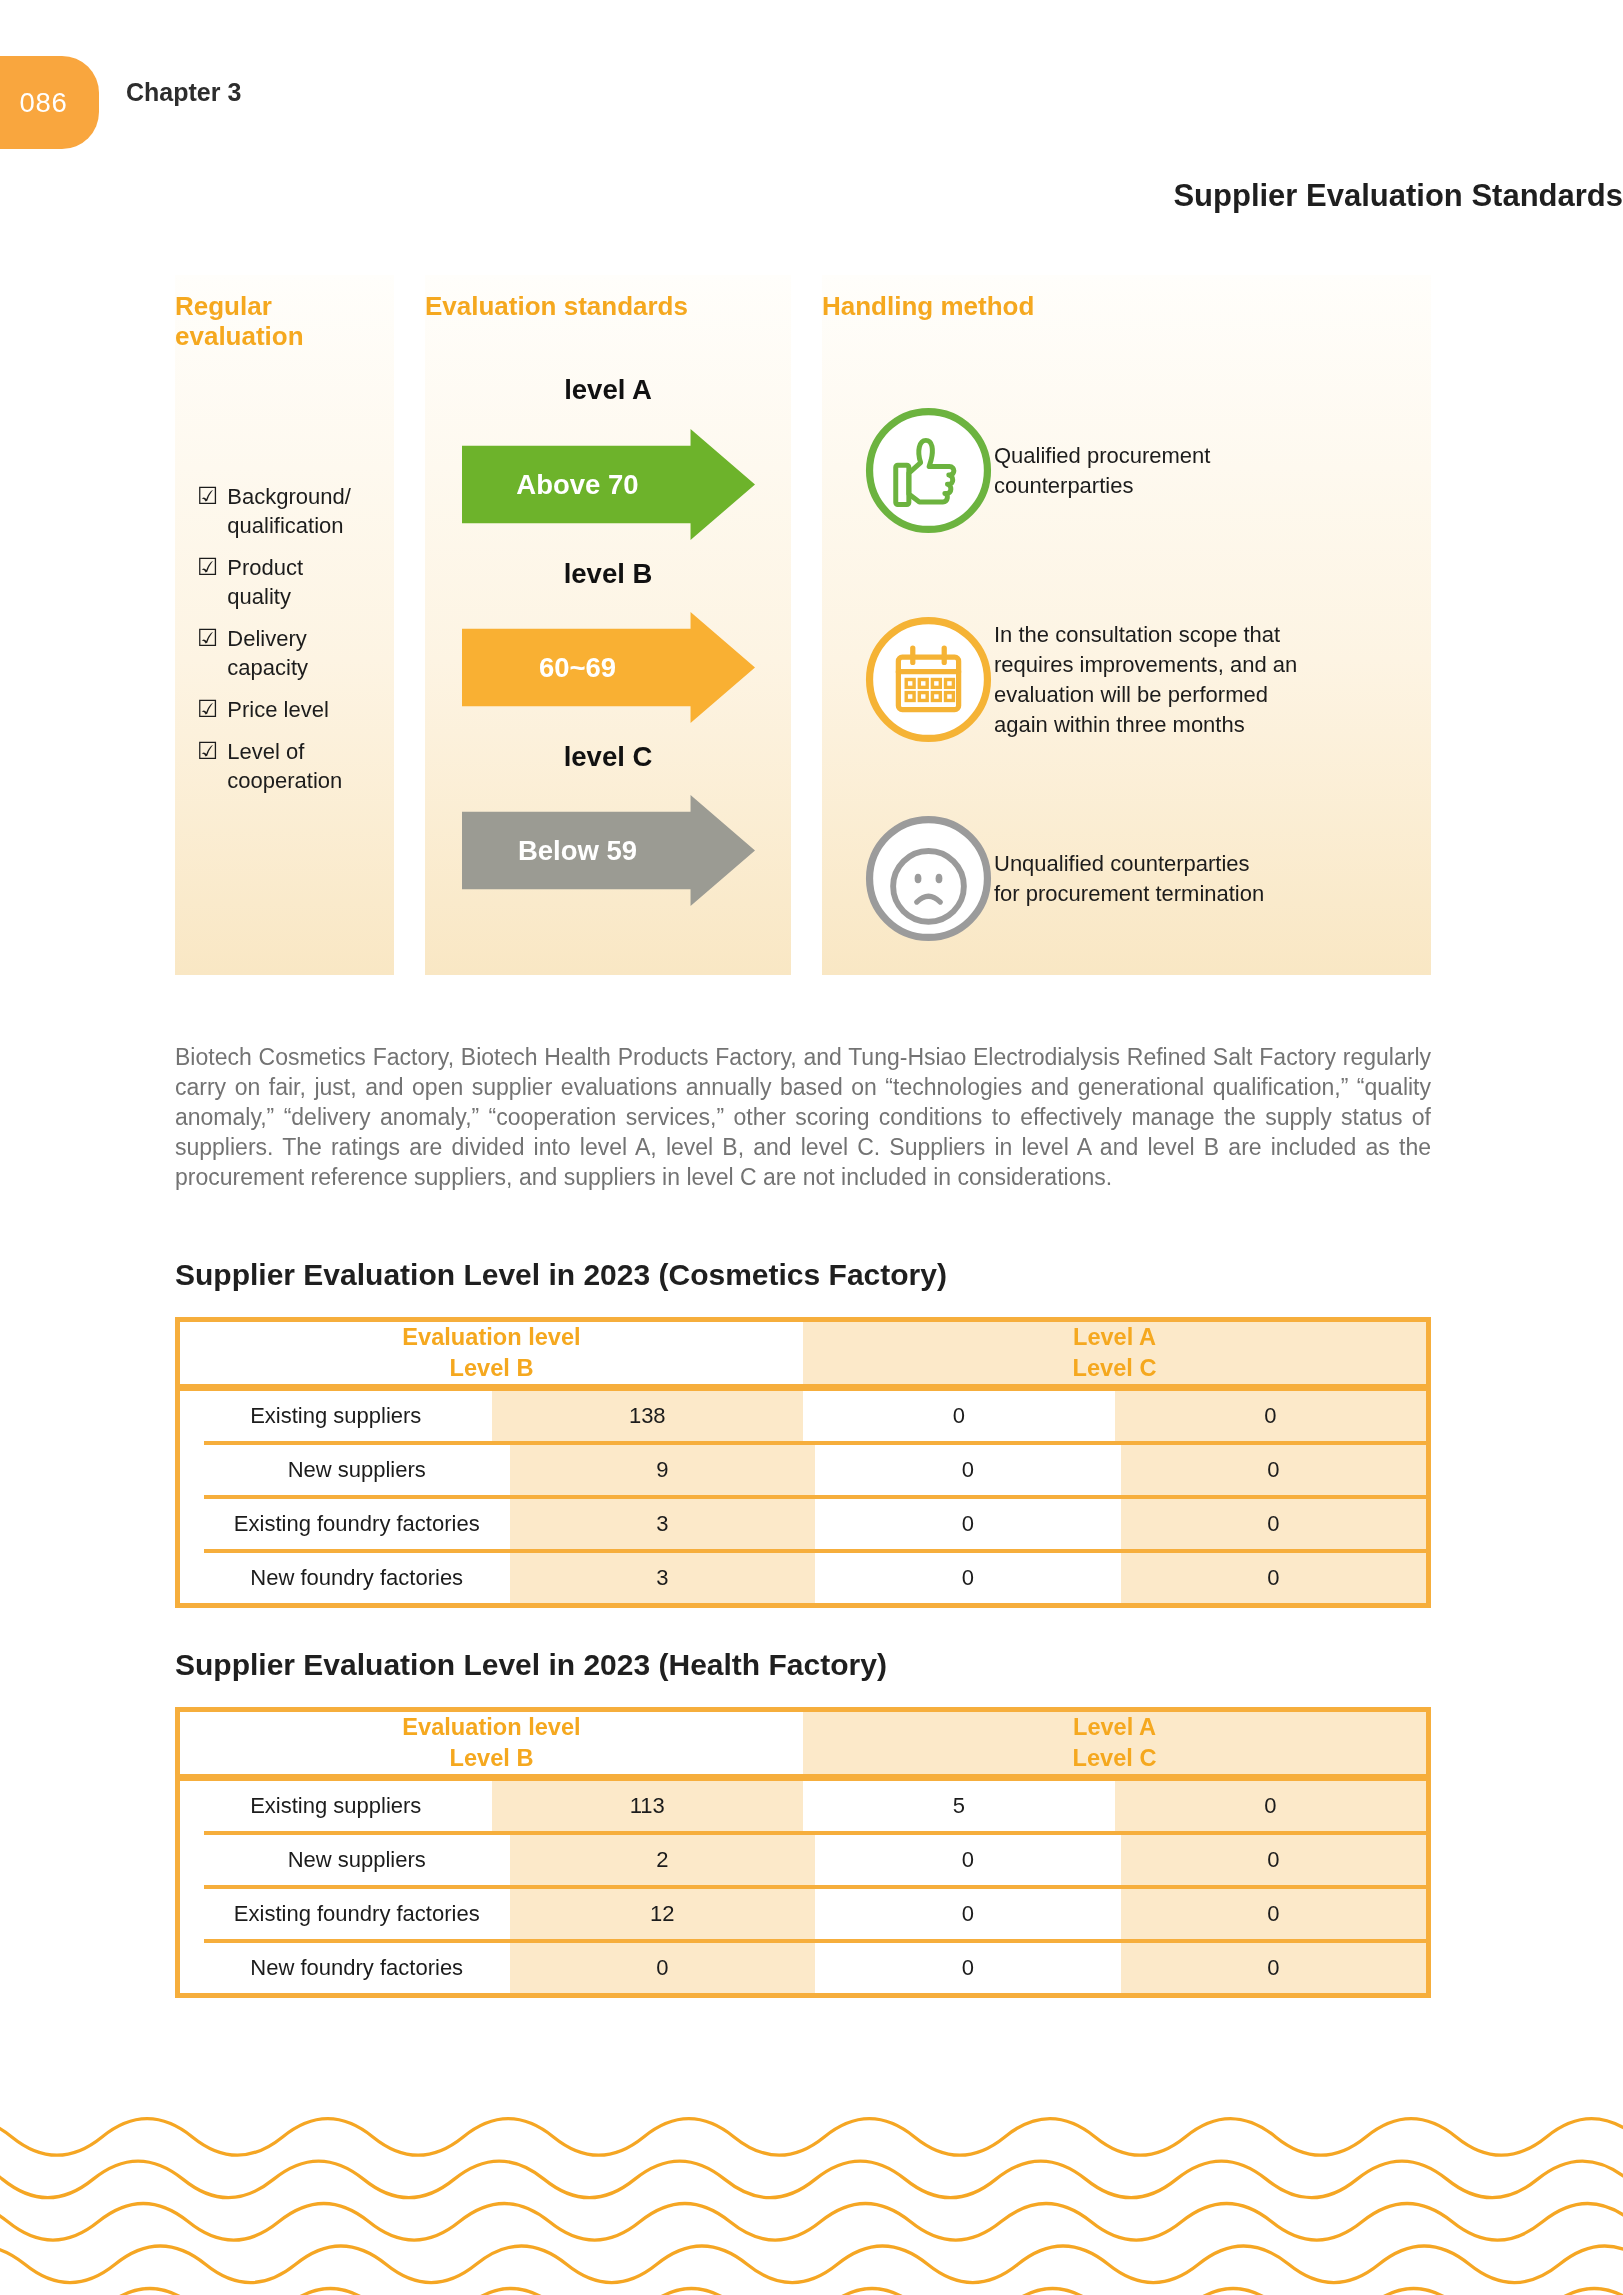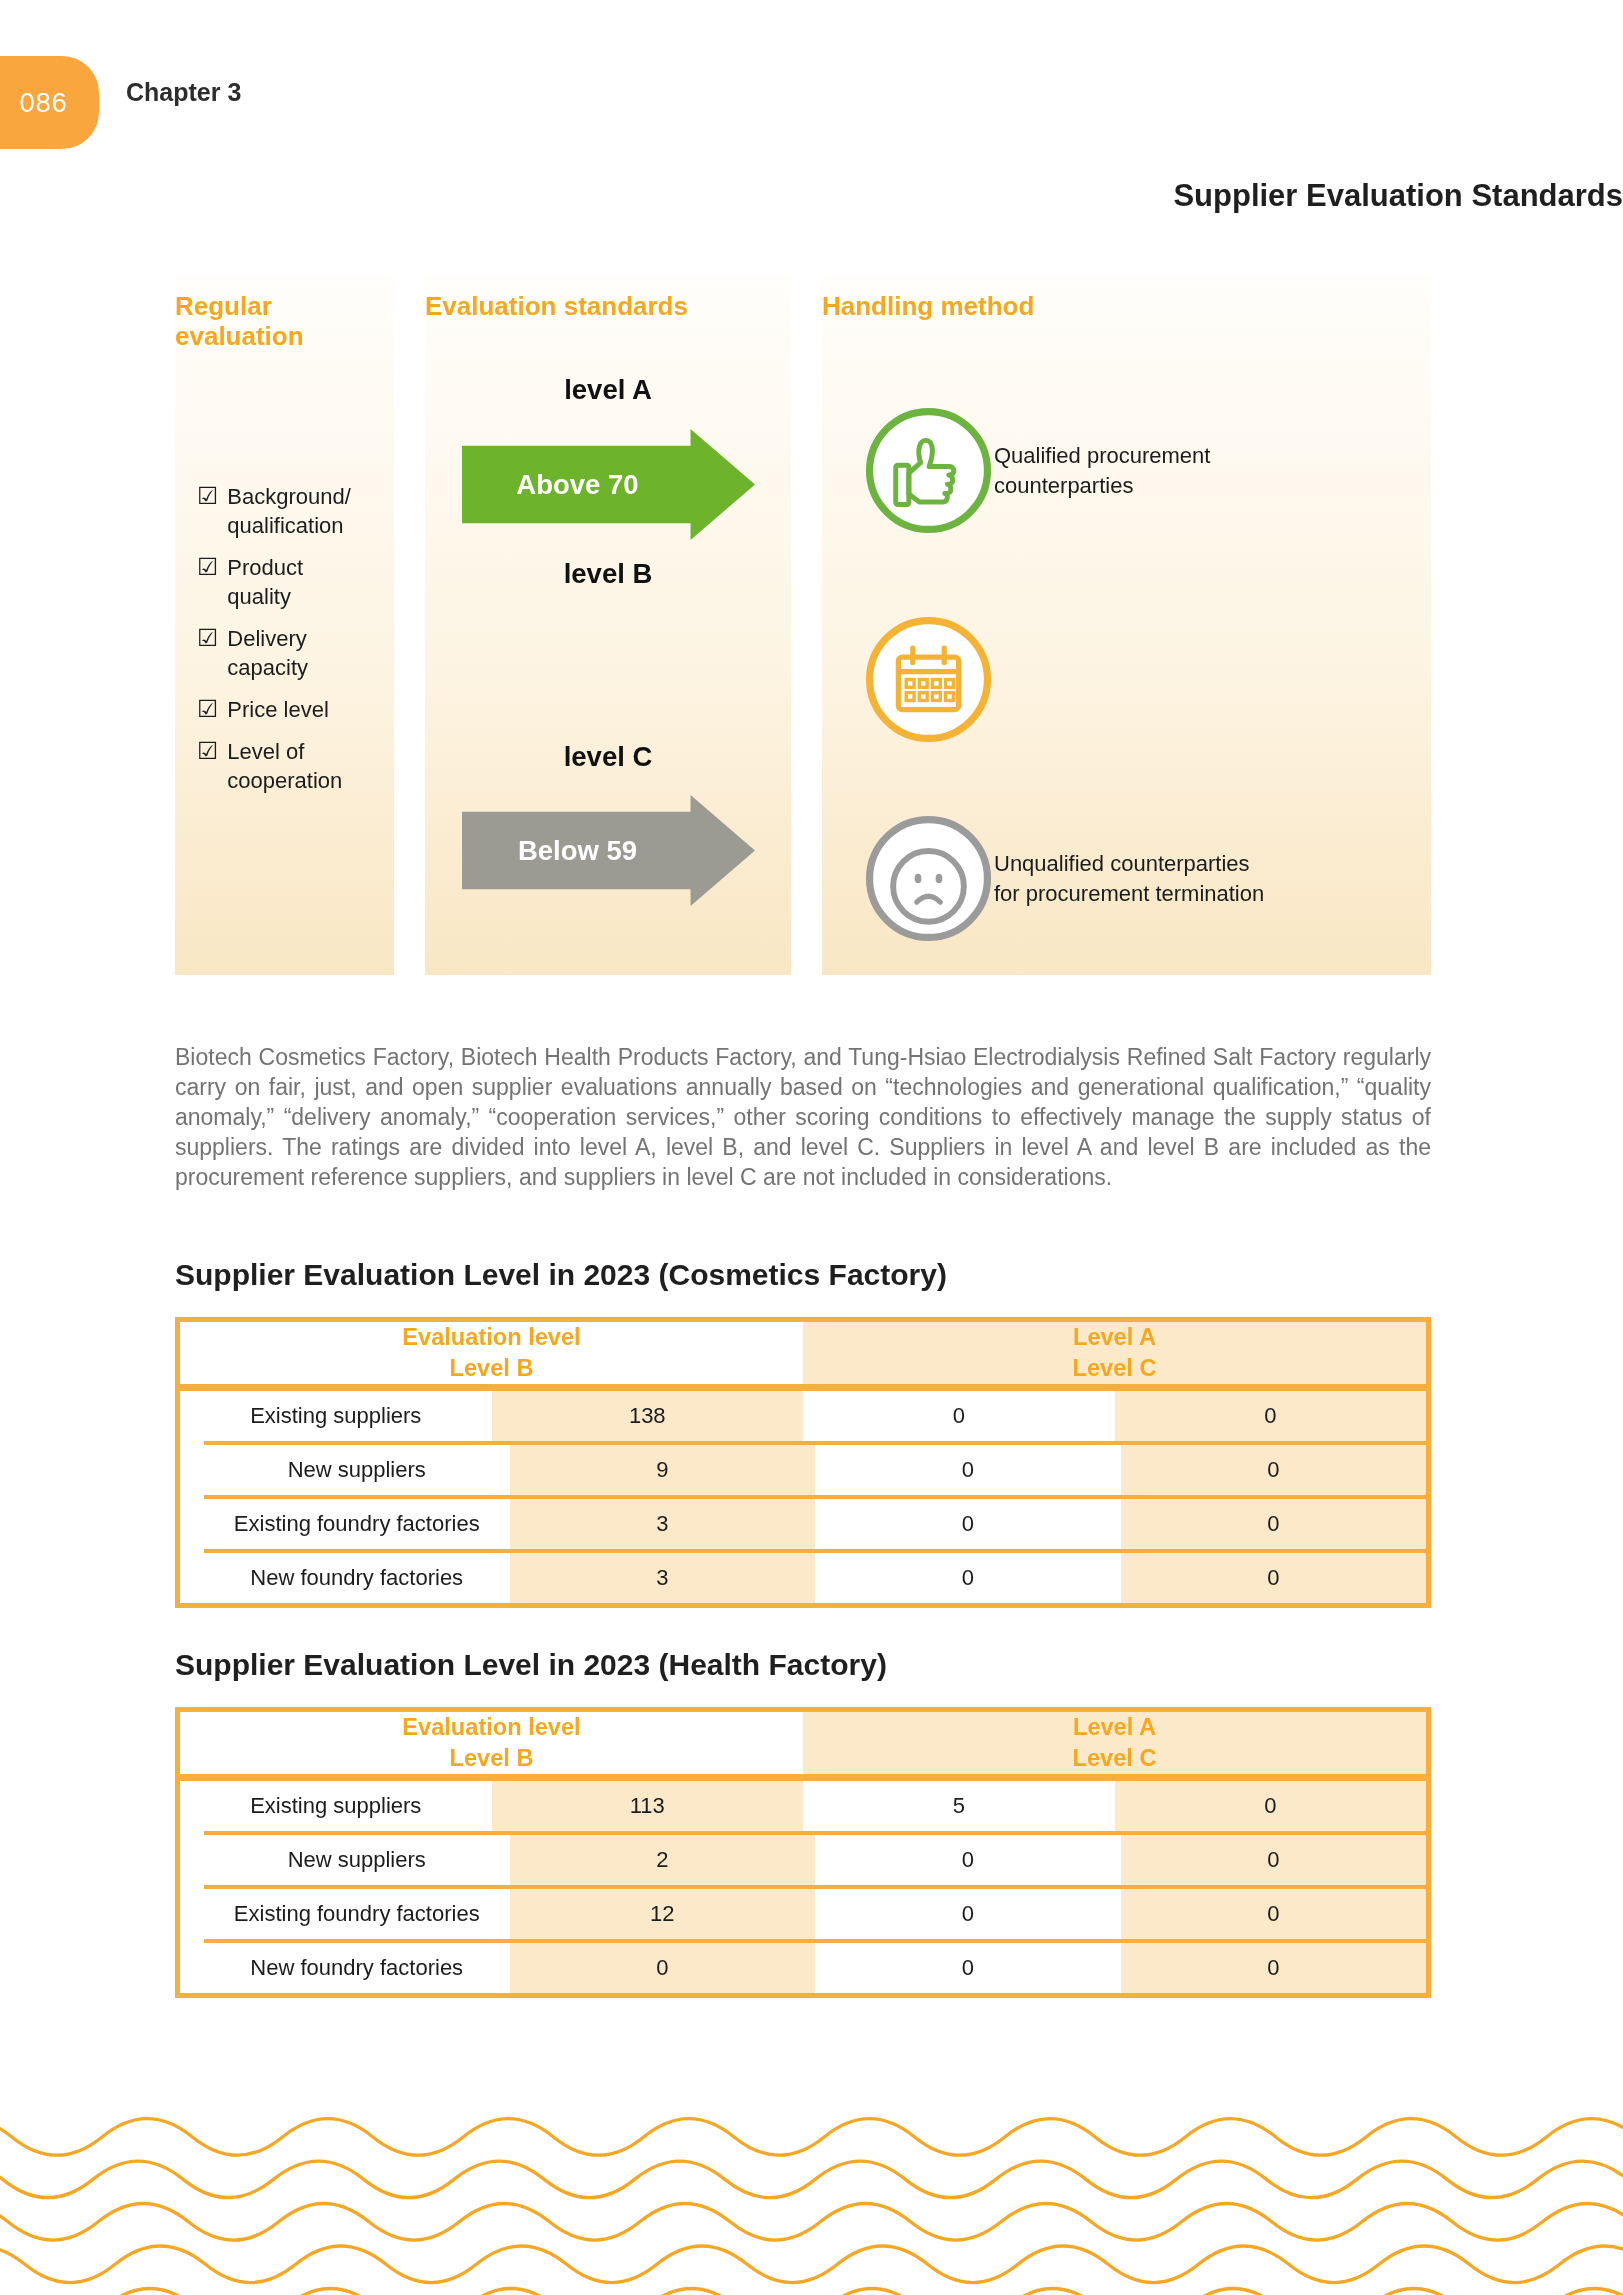--- a/index.html
+++ b/index.html
@@ -111,20 +111,23 @@
       </div>
     </div>
 
     <div class="dcol c2">
       <div class="dcol-title">Evaluation standards</div>
       <div class="level-label ll-a">level A</div>
       <div class="arrow ar-a">
         <span>Above 70</span>
       </div>
       <div class="level-label ll-b">level B</div>
+      <div class="arrow ar-b">
+        <span>60~69</span>
+      </div>
       <div class="level-label ll-c">level C</div>
       <div class="arrow ar-c">
         <span>Below 59</span>
       </div>
     </div>
 
     <div class="dcol c3">
       <div class="dcol-title">Handling method</div>
 
       <div class="h-row hr-1">
@@ -154,20 +157,24 @@
             <rect x="33" y="50" width="6" height="6"></rect>
               <rect x="43" y="50" width="6" height="6"></rect>
             <rect x="53" y="50" width="6" height="6"></rect>
               <rect x="63" y="50" width="6" height="6"></rect>
             <rect x="33" y="60" width="6" height="6"></rect>
               <rect x="43" y="60" width="6" height="6"></rect>
             <rect x="53" y="60" width="6" height="6"></rect>
               <rect x="63" y="60" width="6" height="6"></rect>
           </g>
         </svg>
+        <div class="h-text">In the consultation scope that
+requires improvements, and an
+evaluation will be performed
+again within three months</div>
       </div>
 
       <div class="h-row hr-3">
         <svg class="h-icon" viewBox="0 0 100 100">
           <circle cx="50" cy="50" r="45" fill="#ffffff" stroke="#9B9B9B" stroke-width="5.5"></circle>
           <circle cx="50" cy="56" r="27" fill="none" stroke="#9B9B9B" stroke-width="4.5"></circle>
           <ellipse cx="42" cy="50" rx="2.6" ry="3.6" fill="#9B9B9B"></ellipse>
           <ellipse cx="58" cy="50" rx="2.6" ry="3.6" fill="#9B9B9B"></ellipse>
           <path d="M41 68 Q50 59 59 68" fill="none" stroke="#9B9B9B" stroke-width="4" stroke-linecap="round"></path>
         </svg>

